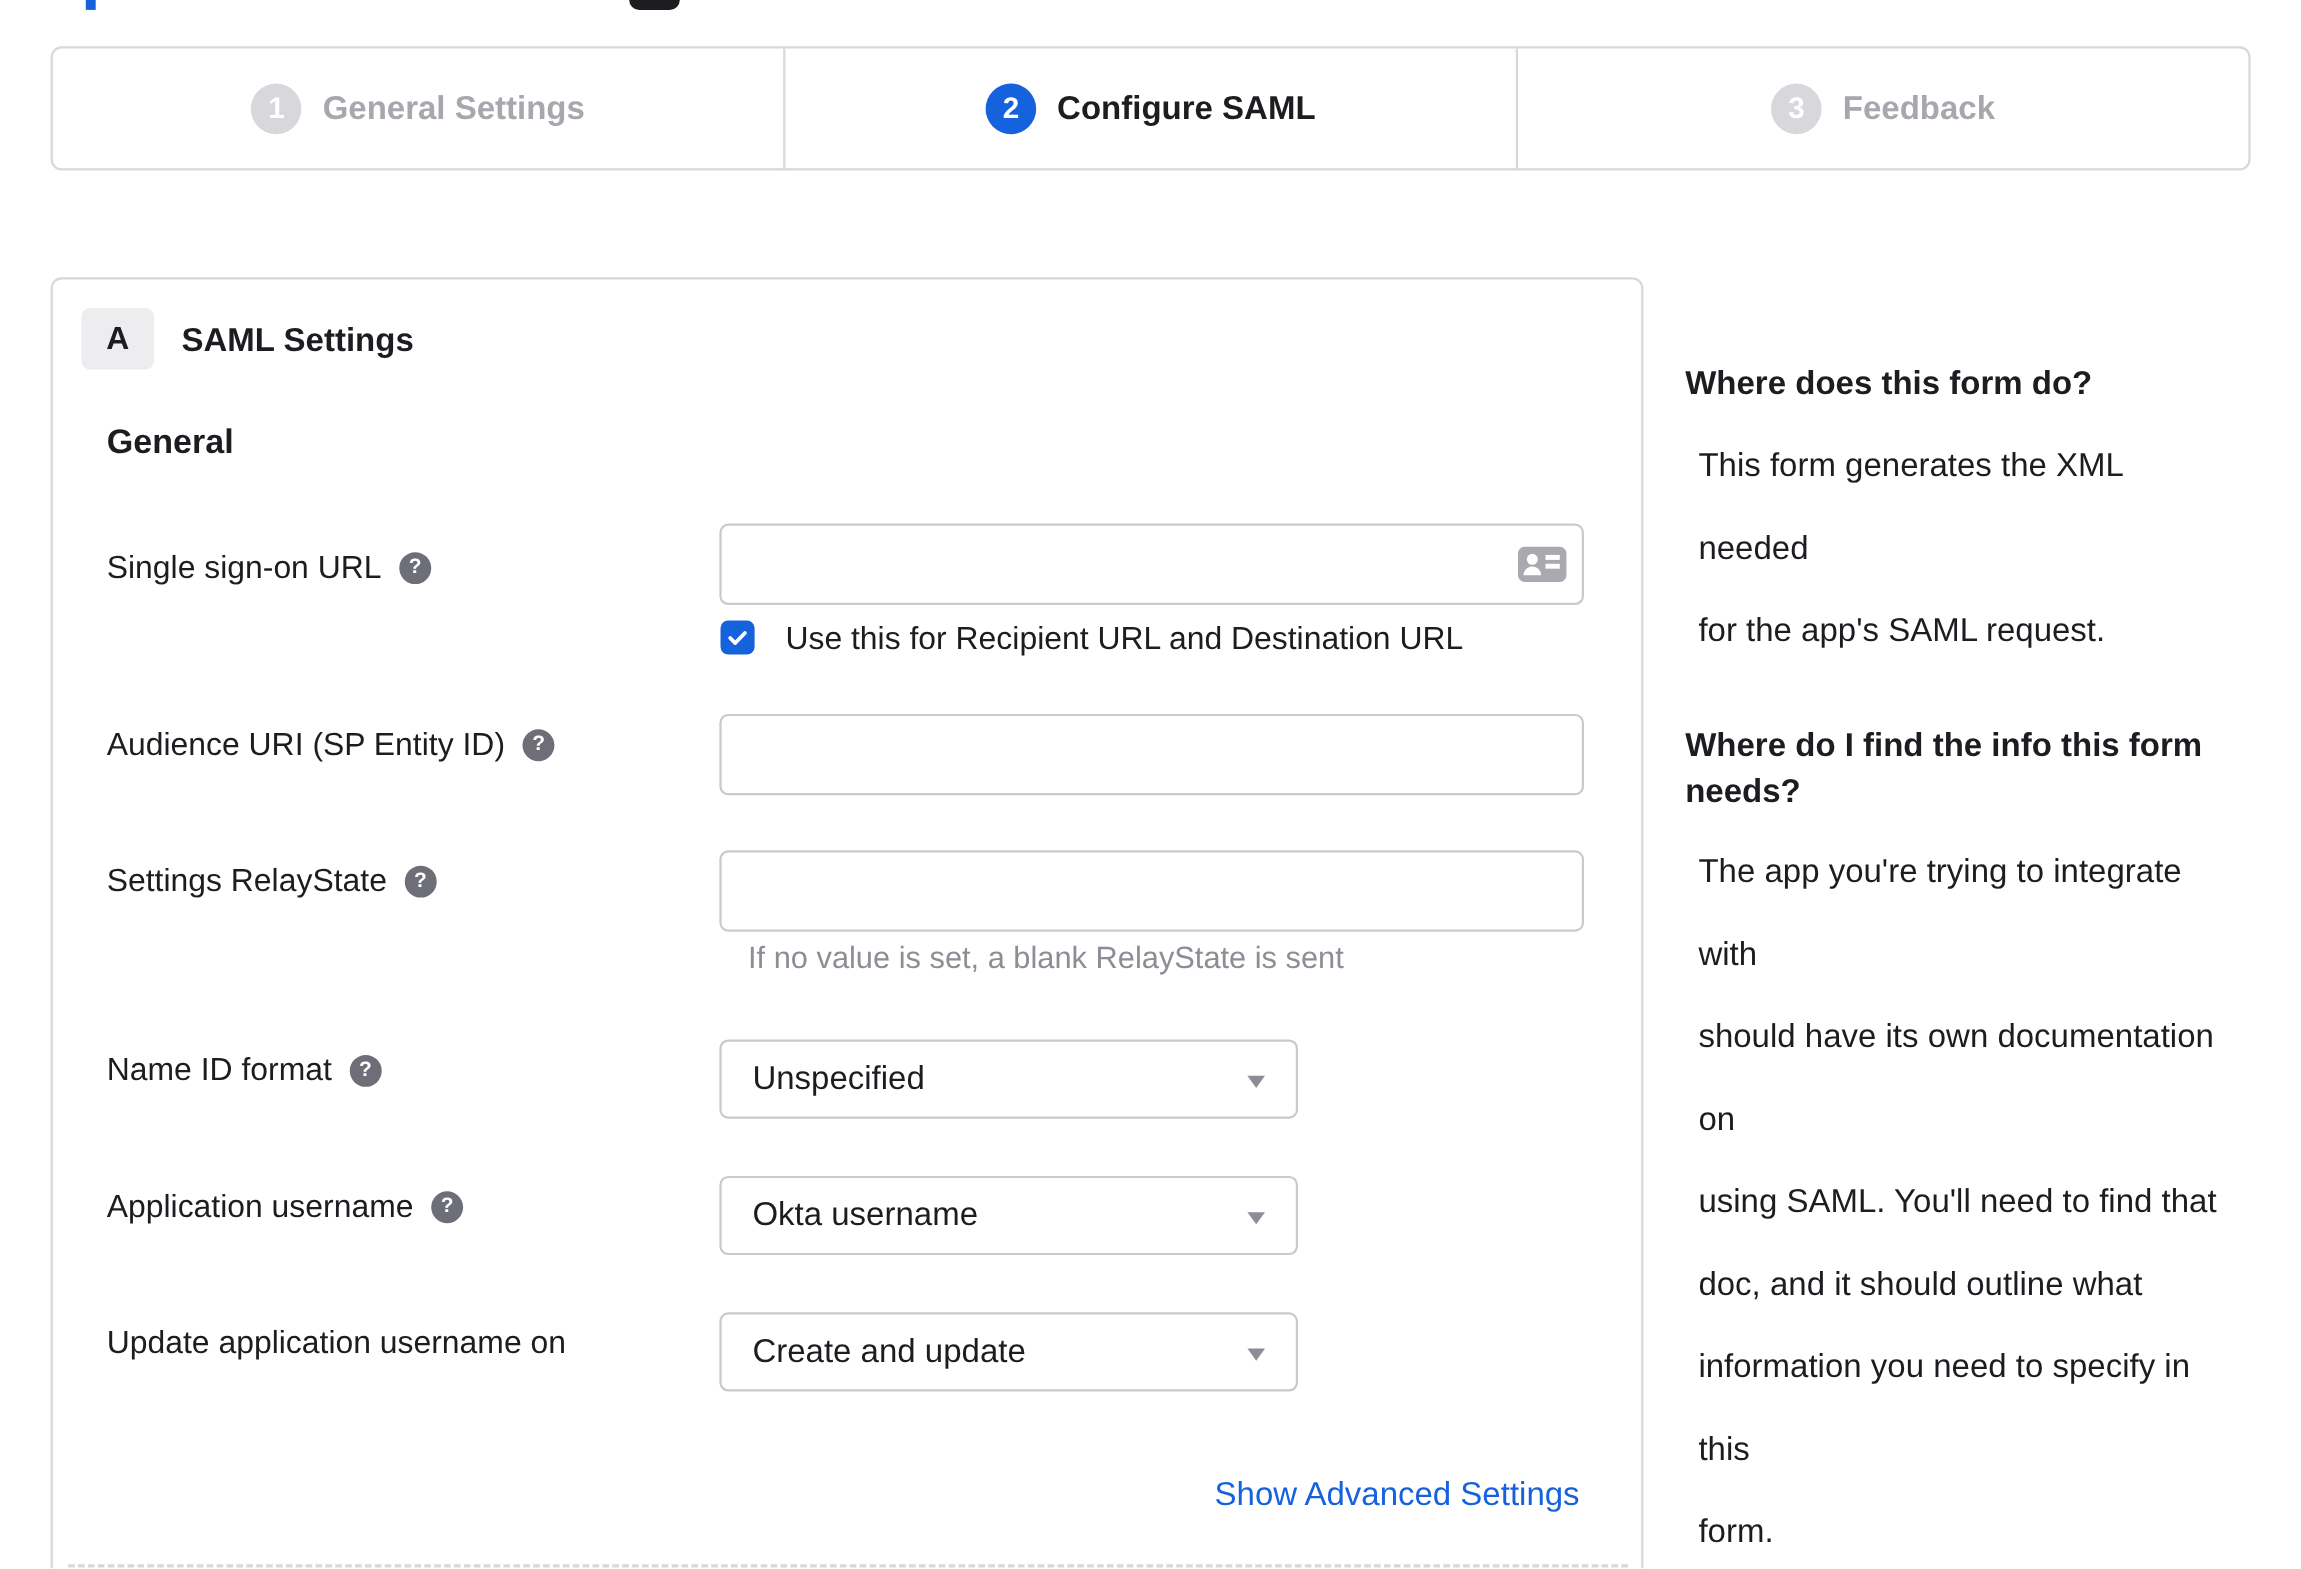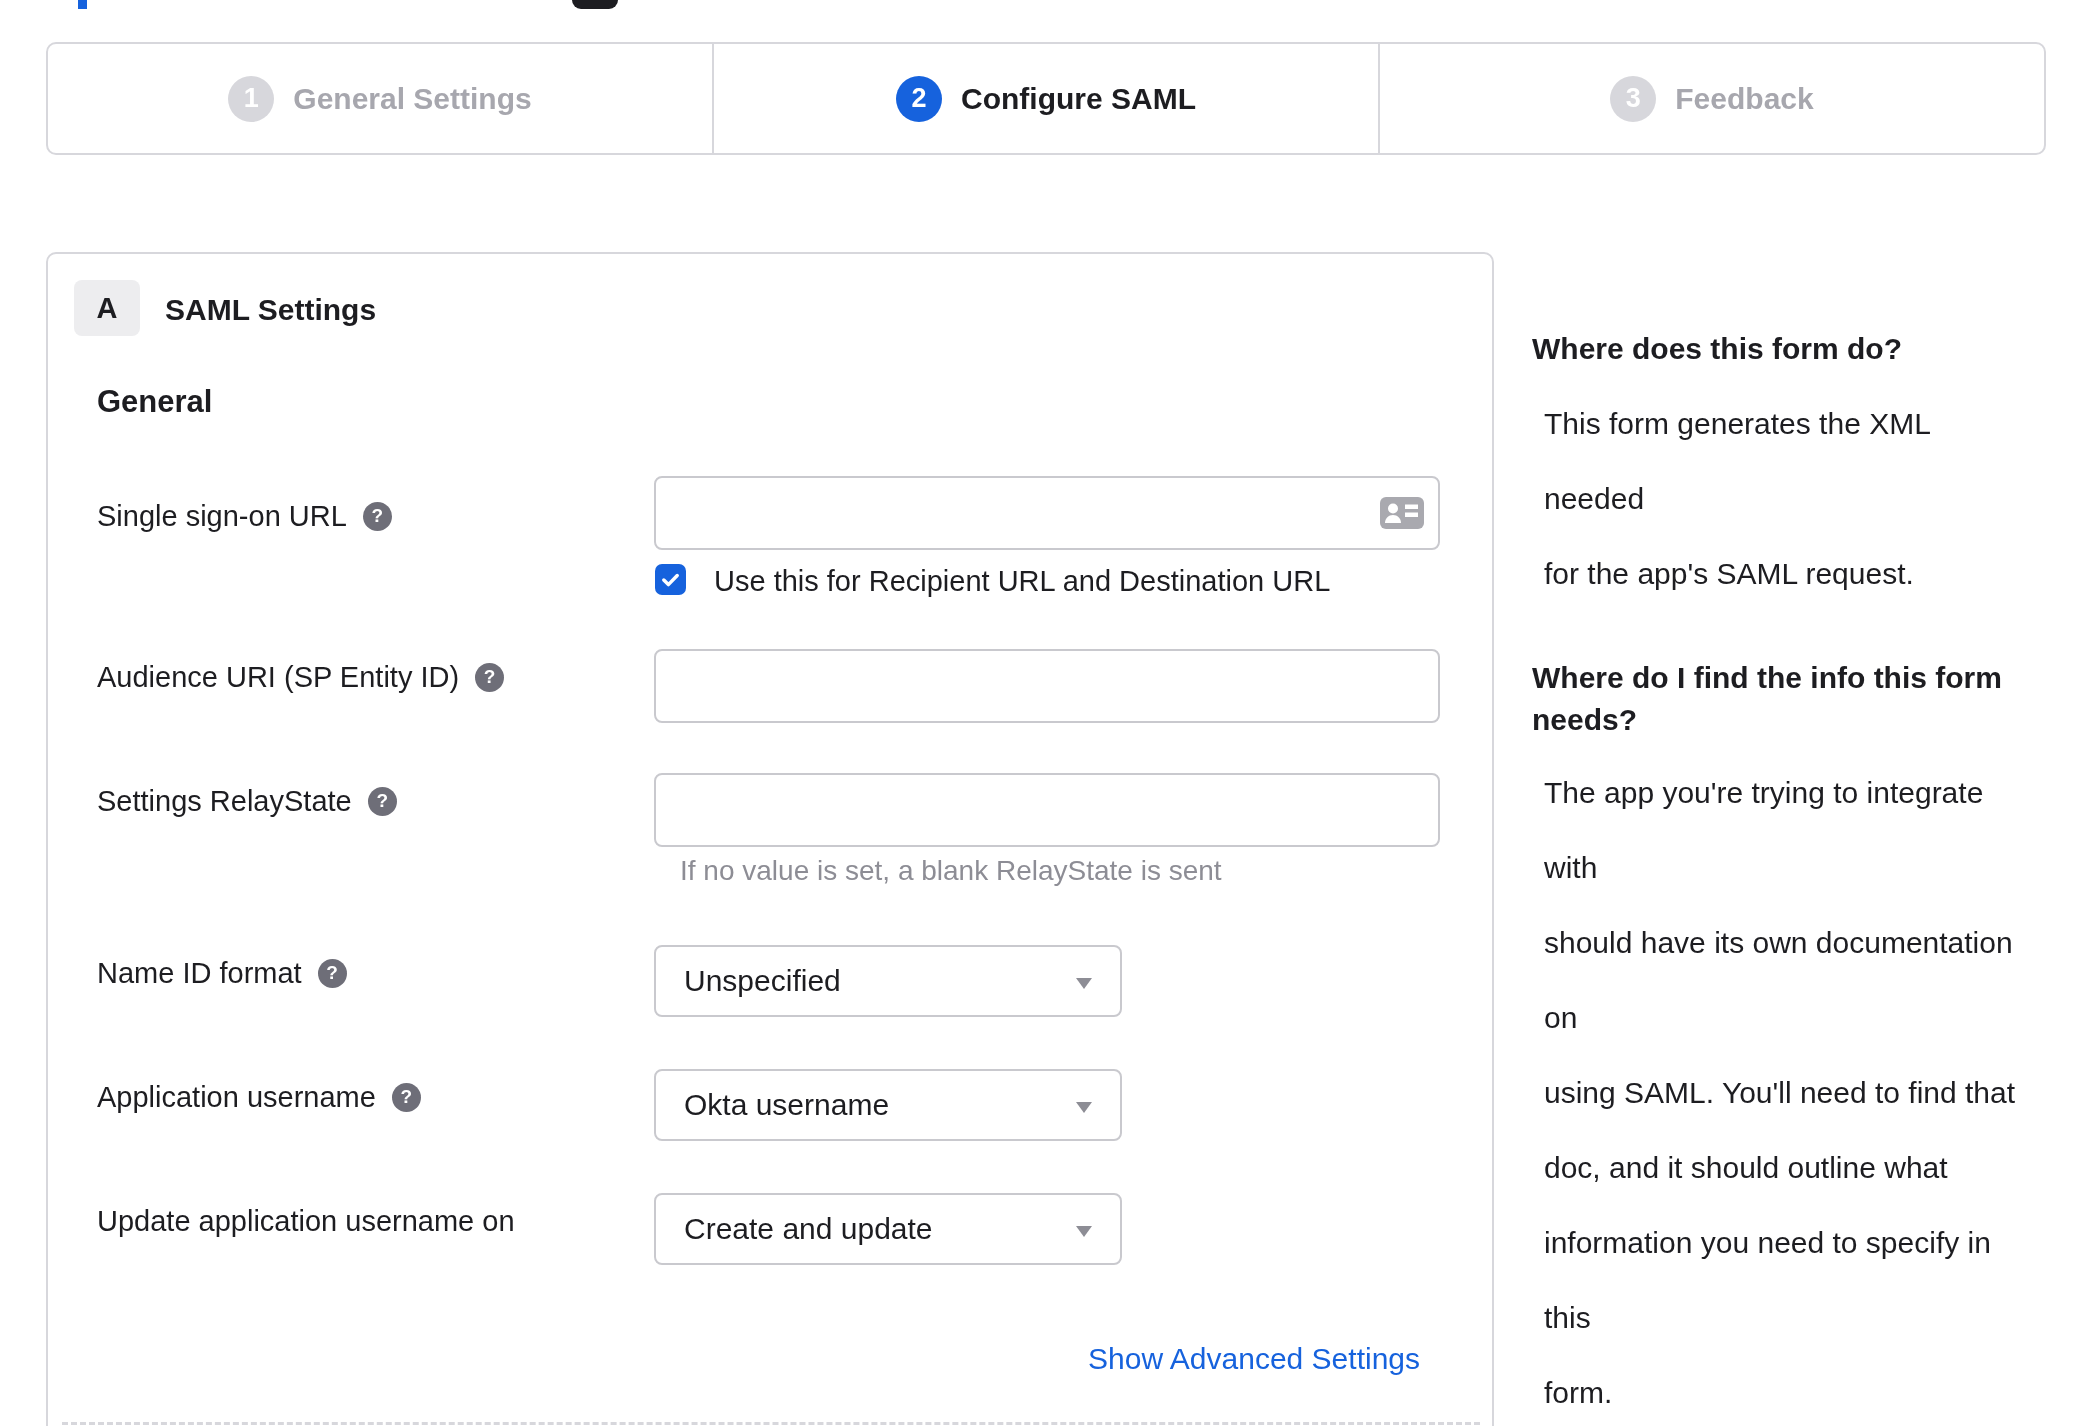--- a/index.html
+++ b/index.html
@@ -41,29 +41,29 @@
   .text-input { width:100%; height:100%; box-sizing:border-box; border:2px solid #c9c9ce; border-radius:8px;
                 background:#fff; font-size:30px; font-family:inherit; color:#1d1d21; padding:0 60px 0 26px; outline:none; }
   .card-icon { position:absolute; right:15px; top:20px; }
 
   .checkbox { position:absolute; left:607px; top:310px; width:31px; height:31px; border-radius:7px;
               background:#1662dd; display:flex; align-items:center; justify-content:center; cursor:pointer; }
   .checkbox-label { position:absolute; left:666px; top:311px; font-size:29px; color:#1d1d21; }
 
   .hint { position:absolute; left:608px; top:601px; font-size:28px; color:#8d8d95;margin-left:24px; }
 
-  .select-box { position:absolute; left:606px; width:468px; height:72px; box-sizing:border-box;
+  .select-box { position:absolute; left:606px; width:526px; height:72px; box-sizing:border-box;
                 border:2px solid #c9c9ce; border-radius:8px; background:#fff; display:flex;
                 align-items:center; padding-left:28px; cursor:pointer; }
   .select-value { font-size:30px; color:#1d1d21; }
   .caret { position:absolute; right:28px; top:31px; width:0; height:0;
            border-left:8px solid transparent; border-right:8px solid transparent;
            border-top:11px solid #8d8d95; }
 
-  .advanced-link { position:absolute; right:72px; top:1088px; font-size:30px; color:#1662dd;
+  .advanced-link { position:absolute; right:56px; top:1088px; font-size:30px; color:#1662dd;
                    text-decoration:none; cursor:pointer; }
   .dashed-sep { position:absolute; left:14px; top:1168px; width:1418px; border-top:3px dashed #d7d7dc; }
 
   
   .help-col { position:absolute; left:1532px; top:328px; width:506px; }
   .help-col h3 { margin:0; font-size:30px; font-weight:bold; line-height:42px; color:#1d1d21; white-space:pre-line; }
   .help-col p  { margin:12px; font-size:30px; line-height:75px; color:#1d1d21; white-space:pre-line; }
   .help-col p.first  { margin-top:16px; }
   .help-col h3.second { margin-top:46px; }
   .help-col p.second { margin-top:14px; }

